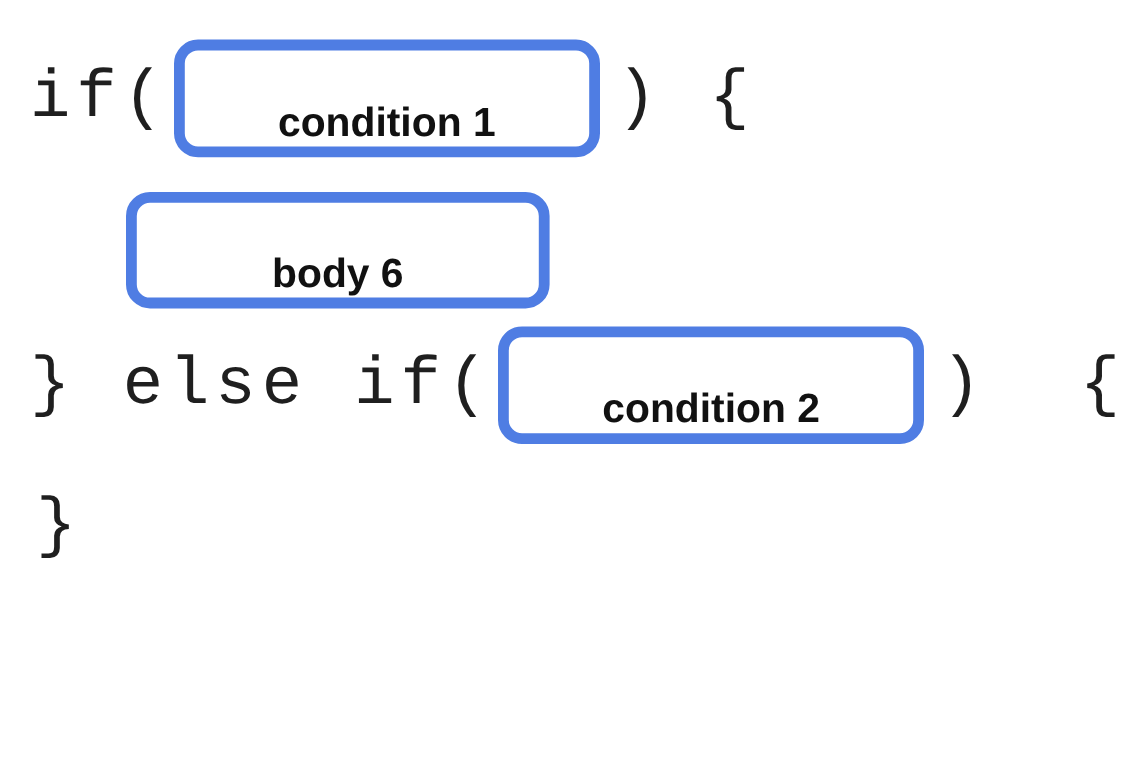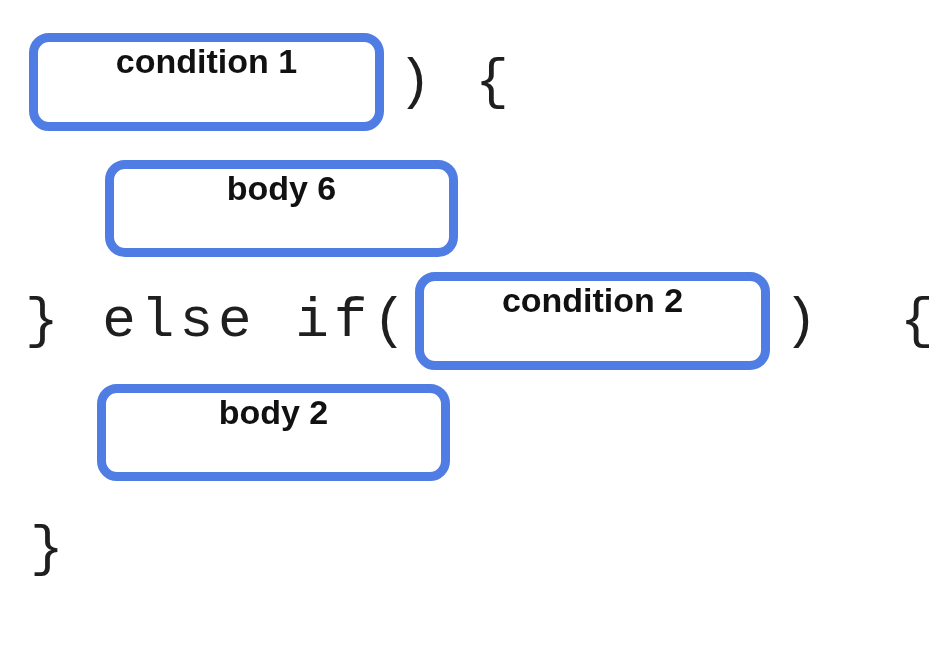--- a/index.html
+++ b/index.html
@@ -24,21 +24,21 @@
     font-size: 56px;
     font-weight: 400;
     line-height: 1;
     letter-spacing: 5px;
     color: var(--code-color, #1f1f1f);
     white-space: pre;
   }
   .slot {
     box-sizing: border-box;
     display: flex;
-    align-items: flex-start;
+    align-items: flex-end;
     justify-content: center;
     border: 9px solid var(--accent, #4f7de3);
     border-radius: 20px;
     background: #ffffff;
   }
   .slot-cond { width: 355px; height: 98px; }
   .slot-body { width: 353px; height: 97px; }
   .slot-label {
     font-family: "Liberation Sans", sans-serif;
     font-size: 34px;
@@ -56,43 +56,39 @@
   .row-3 .code-after { margin-left: 14px; }
   .row-4 { margin-top: 14px; margin-left: 97px; }
   .row-5 { margin-top: 40px; margin-left: 30px; }
 </style>
 </head>
 <body>
 
 <div class="canvas">
 
   <div class="row row-1">
+    <span class="code">if(</span>
     <span class="slot slot-cond">
       <span class="slot-label">condition 1</span>
     </span>
     <span class="code code-after">) {</span>
   </div>
 
   <div class="row row-2">
     <span class="slot slot-body">
       <span class="slot-label">body 6</span>
     </span>
   </div>
 
   <div class="row row-3">
     <span class="code">} else if(</span>
     <span class="slot slot-cond">
       <span class="slot-label">condition 2</span>
     </span>
     <span class="code code-after">)  {</span>
   </div>
 
-  <div class="row row-4">
-    <span class="slot slot-body">
-      <span class="slot-label">body 2</span>
-    </span>
-  </div>
 
   <div class="row row-5">
     <span class="code">}</span>
   </div>
 
 </div>
 
 </body></html>

